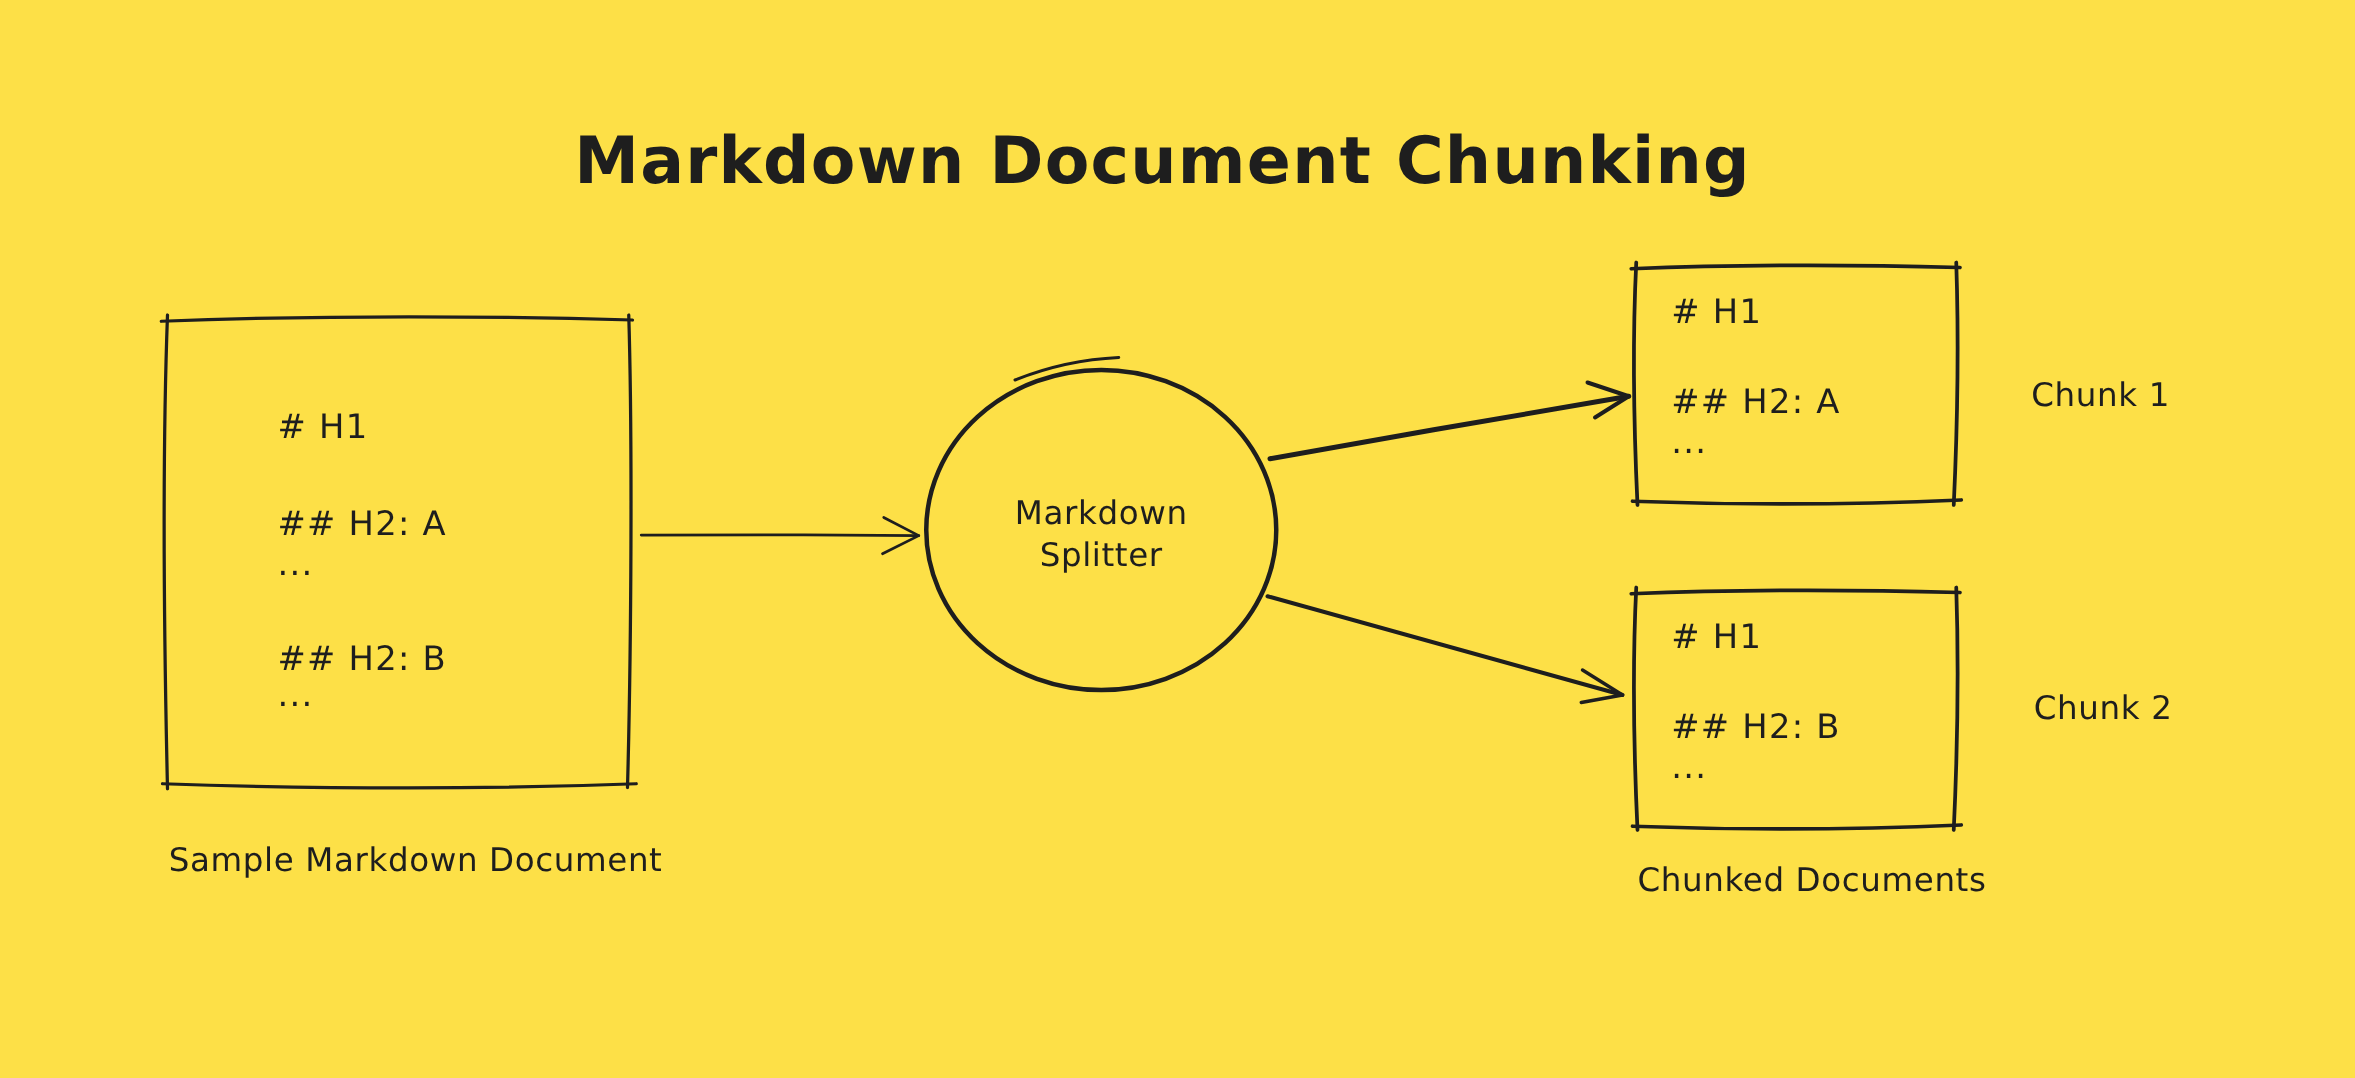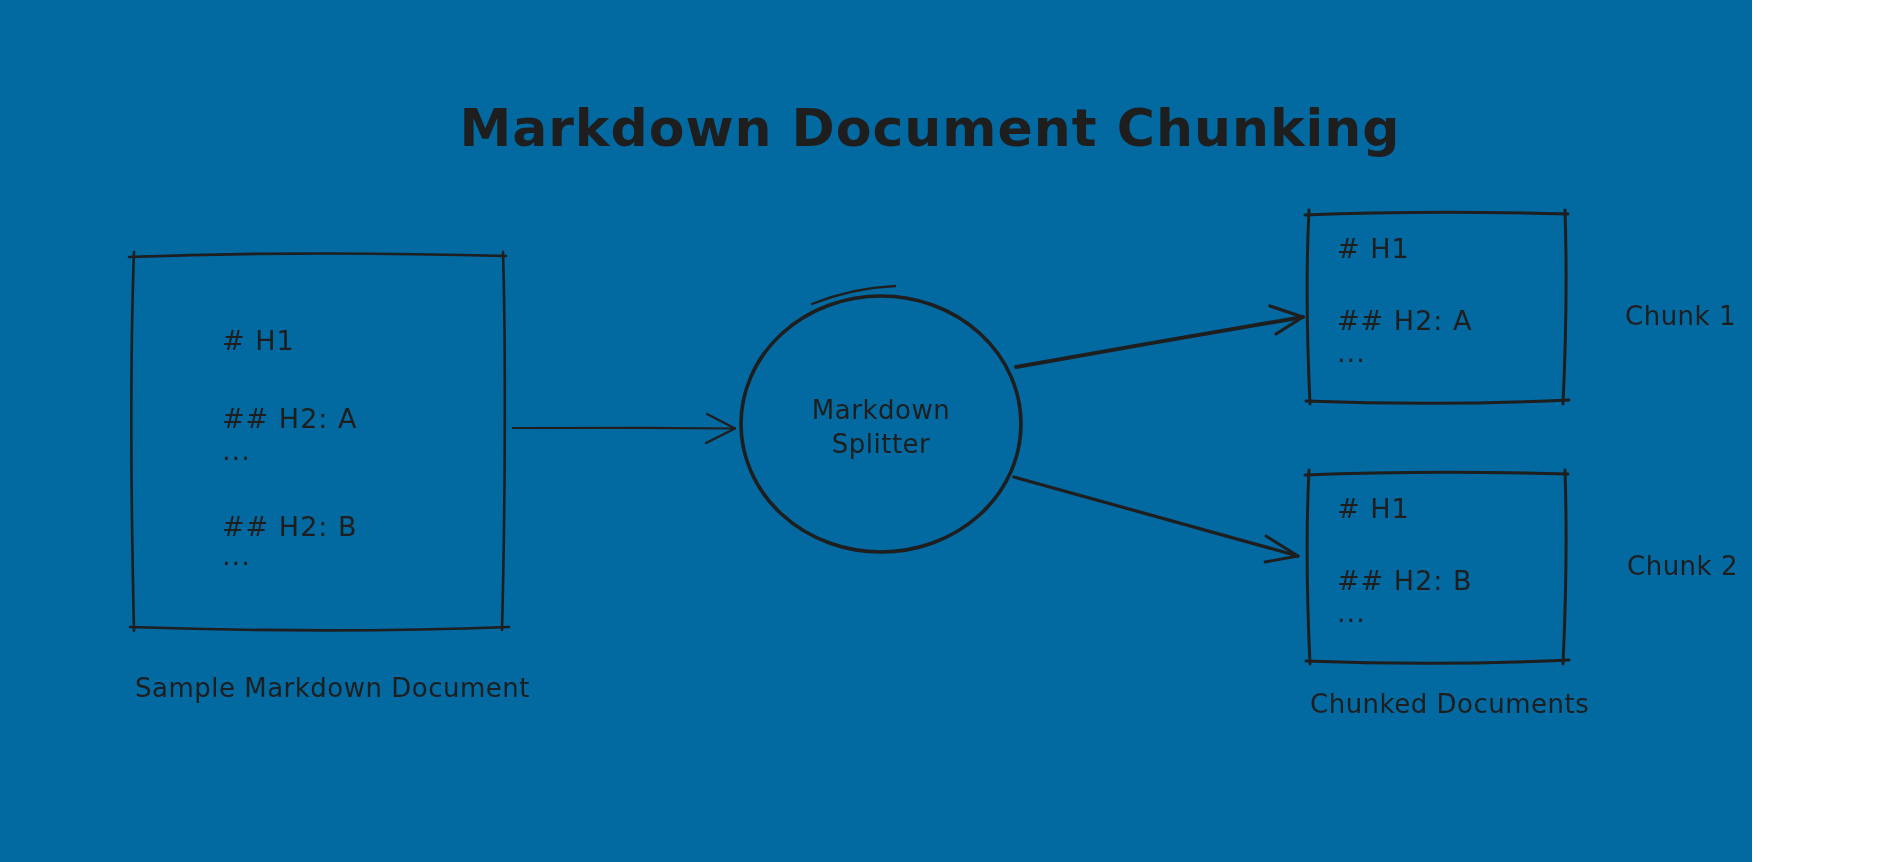--- a/index.html
+++ b/index.html
@@ -2,23 +2,23 @@
 <html><head>
 <meta charset="utf-8">
 <style>
   html, body {
     margin: 0;
     padding: 0;
     background: #ffffff;
   }
   .canvas {
     position: relative;
-    width: 1752px;
+    width: 1884px;
     height: 862px;
-    background: #0369a1;
+    background: #fde047;
     overflow: hidden;
     font-family: "DejaVu Sans", sans-serif;
   }
   svg { display: block; }
   svg text {
     fill: #1e1e1e;
     font-family: "DejaVu Sans", sans-serif;
     stroke: none;
   }
   .stroke {

